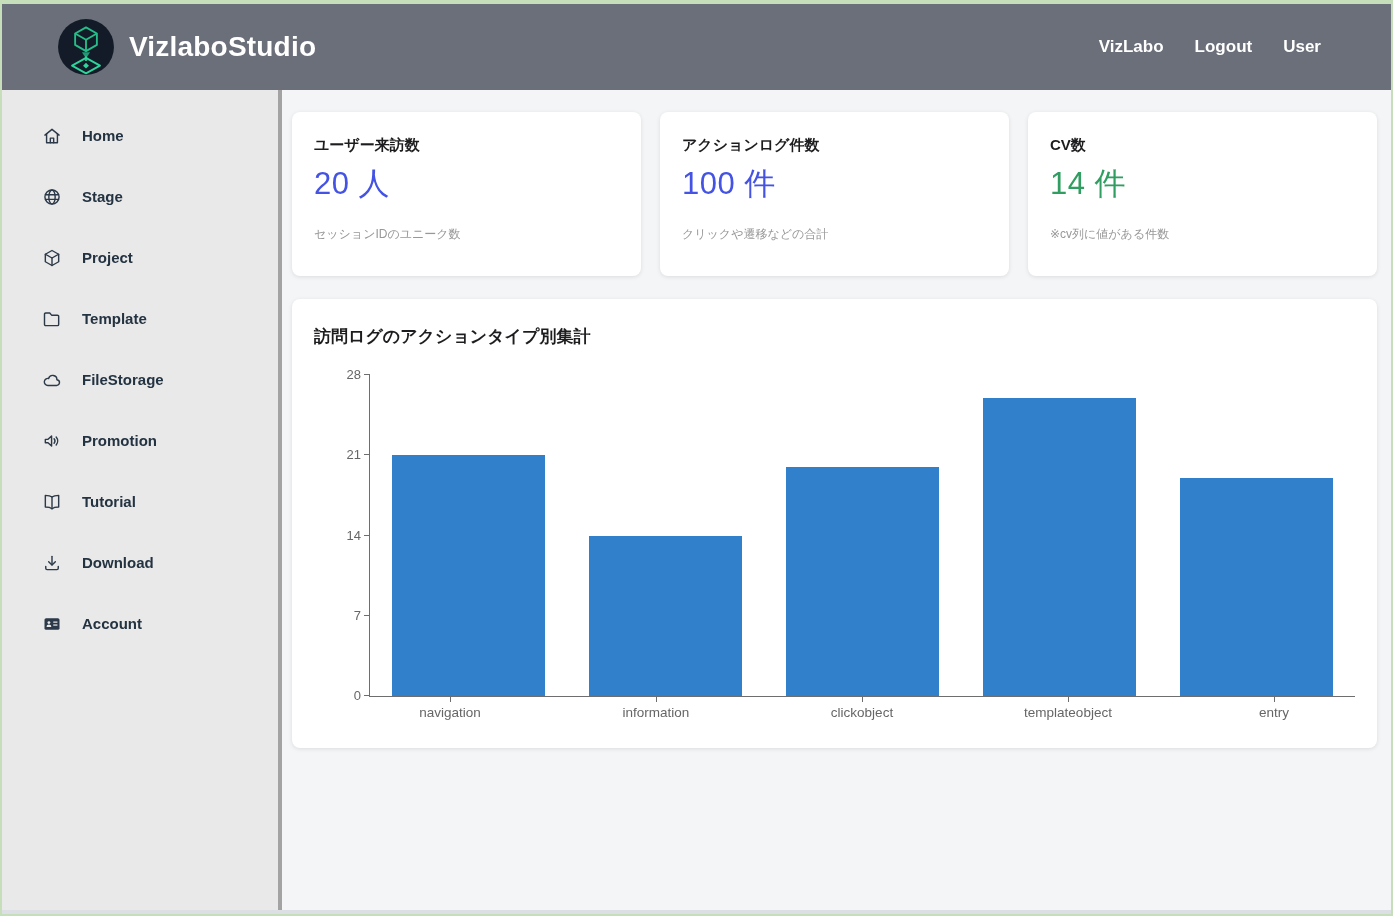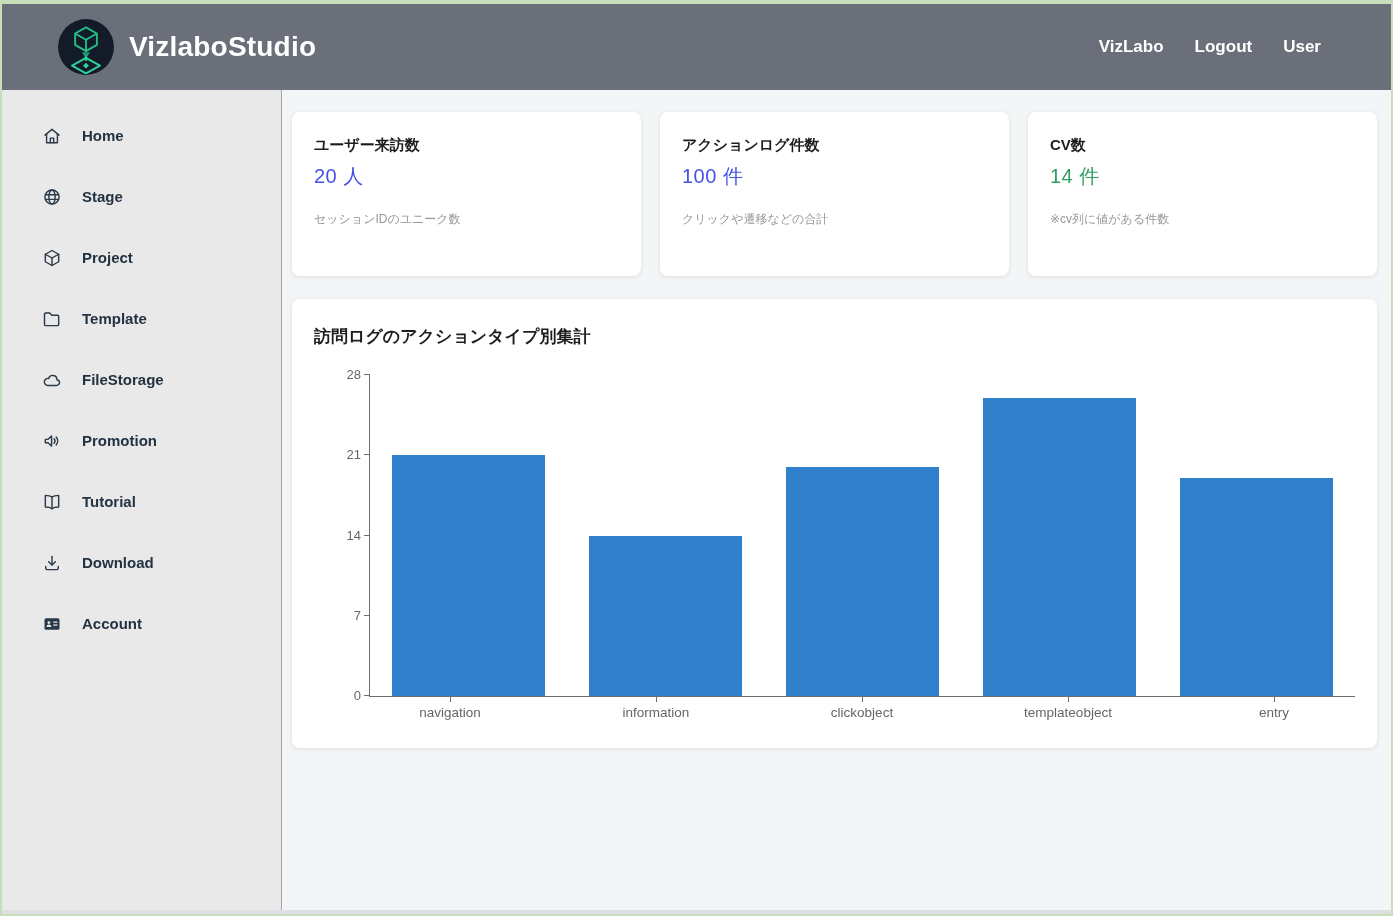--- a/index.html
+++ b/index.html
@@ -17,40 +17,40 @@
     padding:0 70px 0 55px;
   }
   .brand { display:flex; align-items:center; gap:14px; cursor:pointer; }
   .logo-circle { width:58px; height:58px; display:block; }
   .brand-title { color:#fff; font-size:28px; font-weight:bold; letter-spacing:.2px; }
   .header-nav { margin-left:auto; display:flex; gap:31px; }
   .header-nav a { color:#fff; font-size:17px; font-weight:bold; text-decoration:none; cursor:pointer; }
   
   .layout { display:flex; height:820px; }
   .sidebar {
-    width:280px; background:#e9e9e9; border-right:1px solid #a3a3a3;
+    width:280px; background:#e9e9e9; border-right:4px solid #a3a3a3;
     padding-top:15px; flex-shrink:0;
   }
   .side-item {
     height:61px; display:flex; align-items:center; gap:20px;
     padding-left:40px; cursor:pointer; color:#243342;
   }
   .side-item .icon { width:20px; height:20px; display:flex; align-items:center; }
   .side-item .icon svg { width:20px; height:20px; stroke:#2b3948; fill:none; stroke-width:1.7; stroke-linecap:round; stroke-linejoin:round; }
   .side-item .lbl { font-size:15px; font-weight:600; }
   
   .main { flex:1; padding:22px 14px 0 10px; overflow:hidden; }
   .stats-row { display:flex; gap:19px; }
   .stat-card {
     flex:1; height:164px; background:#fff; border-radius:8px;
     box-shadow:0 1px 4px rgba(0,0,0,.10);
     padding:24px 22px;
   }
   .stat-title { font-size:15px; font-weight:bold; color:#1d1d1f; }
-  .stat-value { font-size:20px; margin-top:8px; letter-spacing:.5px; }
+  .stat-value { font-size:31px; margin-top:8px; letter-spacing:.5px; }
   .stat-note { font-size:12px; color:#989898; margin-top:21px; }
   
   .chart-card {
     margin-top:23px; height:449px; background:#fff; border-radius:8px;
     box-shadow:0 1px 4px rgba(0,0,0,.10);
     padding:26px 22px 0 22px;
   }
   .chart-title { font-size:17px; font-weight:bold; color:#1d1d1f; }
   .plot {
     margin-left:55px; margin-top:27px; height:322px;

